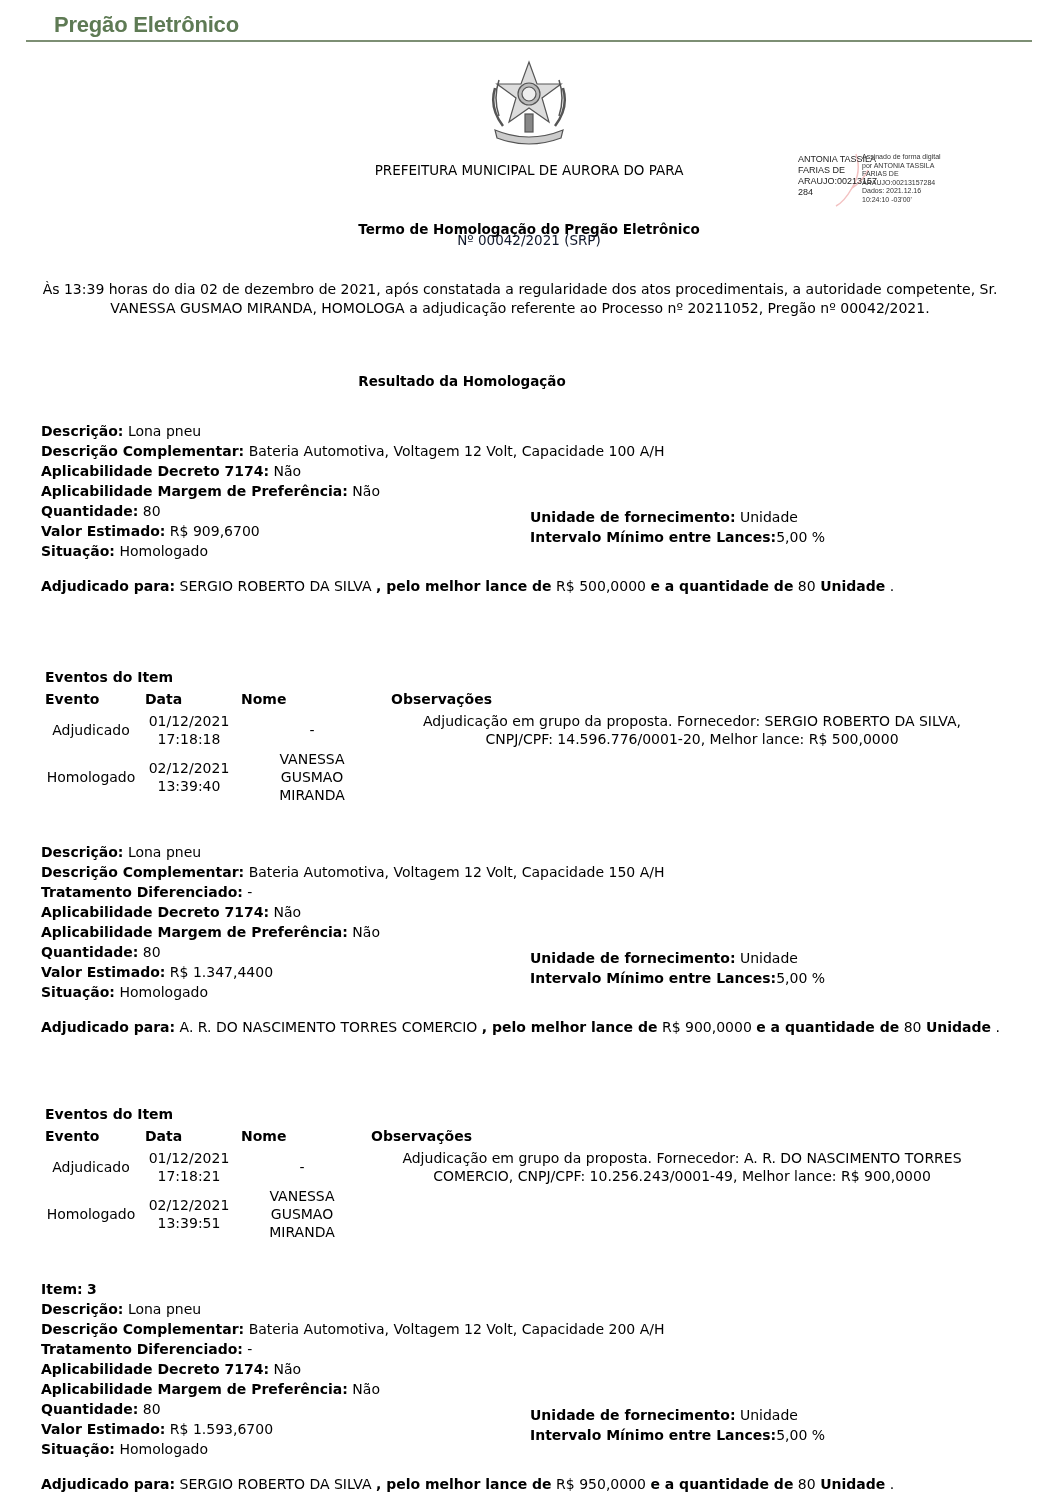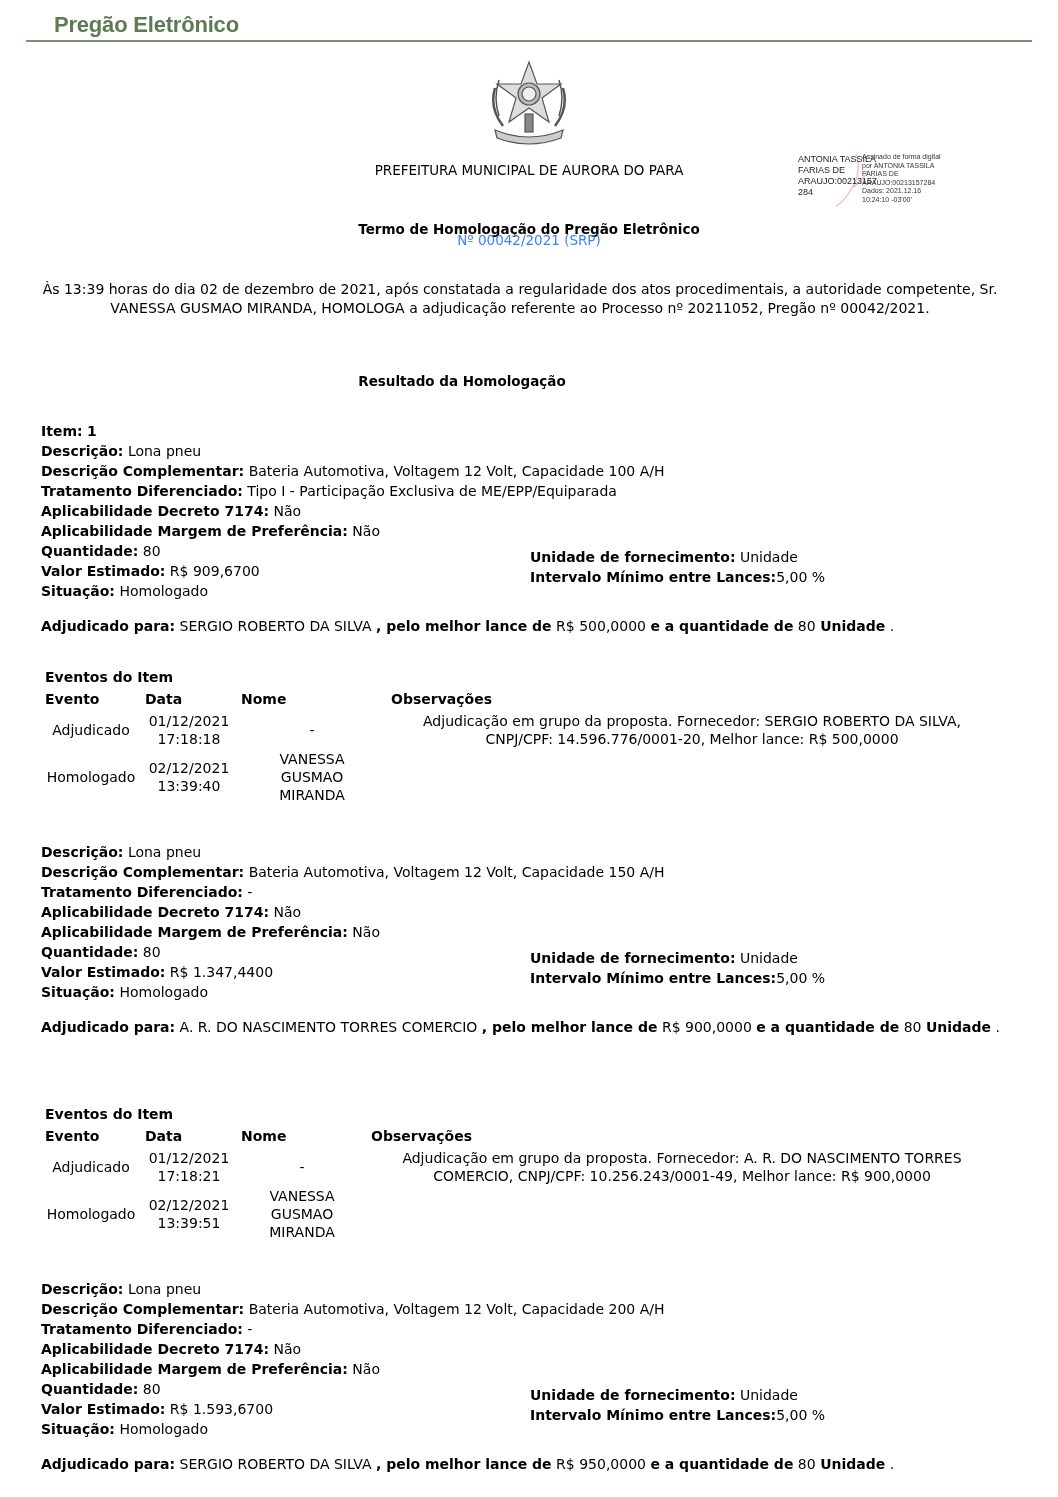--- a/index.html
+++ b/index.html
@@ -15,21 +15,21 @@
 
   .emblem { position: absolute; left: 481px; top: 58px; width: 96px; height: 92px; }
 
   .signature { position: absolute; left: 780px; top: 152px; width: 190px; height: 56px; }
   .sig-left { position: absolute; left: 18px; top: 2px; font-family: "Liberation Sans", sans-serif; font-size: 9px; line-height: 11px; color: #222; width: 82px; }
   .sig-right { position: absolute; left: 82px; top: 1px; font-family: "Liberation Sans", sans-serif; font-size: 7px; line-height: 8.5px; color: #333; width: 100px; }
   .sig-mark { position: absolute; left: 52px; top: 0; width: 40px; height: 56px; }
 
   .org-name { position: absolute; left: 0; width: 1058px; top: 162px; text-align: center; font-size: 13.5px; }
   .doc-title { position: absolute; left: 0; width: 1058px; top: 221px; text-align: center; font-size: 13.5px; font-weight: bold; }
-  .doc-number { position: absolute; left: 0; width: 1058px; top: 232px; text-align: center; font-size: 13.5px; color: #3b82f6; }
+  .doc-number { position: absolute; left: 0; width: 1058px; top: 232px; text-align: center; font-size: 13.5px; color: #0f172a; }
 
   .intro { position: absolute; left: 40px; top: 280px; width: 960px; font-size: 14px; line-height: 19px; text-align: center; }
 
   .result-title { position: absolute; left: 0; width: 924px; top: 373px; text-align: center; font-size: 13.5px; font-weight: bold; }
 
   .item { position: absolute; left: 41px; width: 980px; font-size: 14px; }
   .row { height: 20px; line-height: 20px; white-space: nowrap; position: relative; }
   .b { font-weight: bold; }
   .col2 { position: absolute; left: 489px; top: 6px; }
   .adj { margin-top: 16px; line-height: 19px; white-space: normal; width: 976px; text-align: justify; }
@@ -84,24 +84,22 @@
 
 <div class="org-name">PREFEITURA MUNICIPAL DE AURORA DO PARA</div>
 <div class="doc-title">Termo de Homologação do Pregão Eletrônico</div>
 <div class="doc-number">Nº 00042/2021 (SRP)</div>
 
 <div class="intro">Às 13:39 horas do dia 02 de dezembro de 2021, após constatada a regularidade dos atos procedimentais, a autoridade competente, Sr. VANESSA GUSMAO MIRANDA, HOMOLOGA a adjudicação referente ao Processo nº 20211052, Pregão nº 00042/2021.</div>
 
 <div class="result-title">Resultado da Homologação</div>
 
 <div class="item" style="top:421px;">
-  <div class="row"><span class="b">Item:</span> <span class="b">1</span></div>
   <div class="row"><span class="b">Descrição:</span> <span>Lona pneu</span></div>
   <div class="row"><span class="b">Descrição Complementar:</span> <span>Bateria Automotiva, Voltagem 12 Volt, Capacidade 100 A/H</span></div>
-  <div class="row"><span class="b">Tratamento Diferenciado:</span> <span>Tipo I - Participação Exclusiva de ME/EPP/Equiparada</span></div>
   <div class="row"><span class="b">Aplicabilidade Decreto 7174:</span> <span>Não</span></div>
   <div class="row"><span class="b">Aplicabilidade Margem de Preferência:</span> <span>Não</span></div>
   <div class="row"><span class="b">Quantidade:</span> <span>80</span>
     <span class="col2"><span class="b">Unidade de fornecimento:</span> <span>Unidade</span></span></div>
   <div class="row"><span class="b">Valor Estimado:</span> <span>R$ 909,6700</span>
     <span class="col2"><span class="b">Intervalo Mínimo entre Lances:</span><span>5,00 %</span></span></div>
   <div class="row"><span class="b">Situação:</span> <span>Homologado</span></div>
   <div class="adj"><span class="b">Adjudicado para:</span> <span>SERGIO ROBERTO DA SILVA</span> <span class="b">, pelo melhor lance de</span> <span>R$ 500,0000</span> <span class="b">e a quantidade de</span> <span>80</span> <span class="b">Unidade</span> .</div>
 </div>
 
@@ -177,20 +175,21 @@
             <div>13:39:51</div>
           </td>
       <td style="padding:0 30px;">VANESSA GUSMAO MIRANDA</td>
       <td></td>
     </tr>
   </tbody>
     </table>
 </div>
 
 <div class="item" style="top:1279px;">
+  <div class="row"><span class="b">Item:</span> <span class="b">3</span></div>
   <div class="row"><span class="b">Descrição:</span> <span>Lona pneu</span></div>
   <div class="row"><span class="b">Descrição Complementar:</span> <span>Bateria Automotiva, Voltagem 12 Volt, Capacidade 200 A/H</span></div>
   <div class="row"><span class="b">Tratamento Diferenciado:</span> <span>-</span></div>
   <div class="row"><span class="b">Aplicabilidade Decreto 7174:</span> <span>Não</span></div>
   <div class="row"><span class="b">Aplicabilidade Margem de Preferência:</span> <span>Não</span></div>
   <div class="row"><span class="b">Quantidade:</span> <span>80</span>
     <span class="col2"><span class="b">Unidade de fornecimento:</span> <span>Unidade</span></span></div>
   <div class="row"><span class="b">Valor Estimado:</span> <span>R$ 1.593,6700</span>
     <span class="col2"><span class="b">Intervalo Mínimo entre Lances:</span><span>5,00 %</span></span></div>
   <div class="row"><span class="b">Situação:</span> <span>Homologado</span></div>

